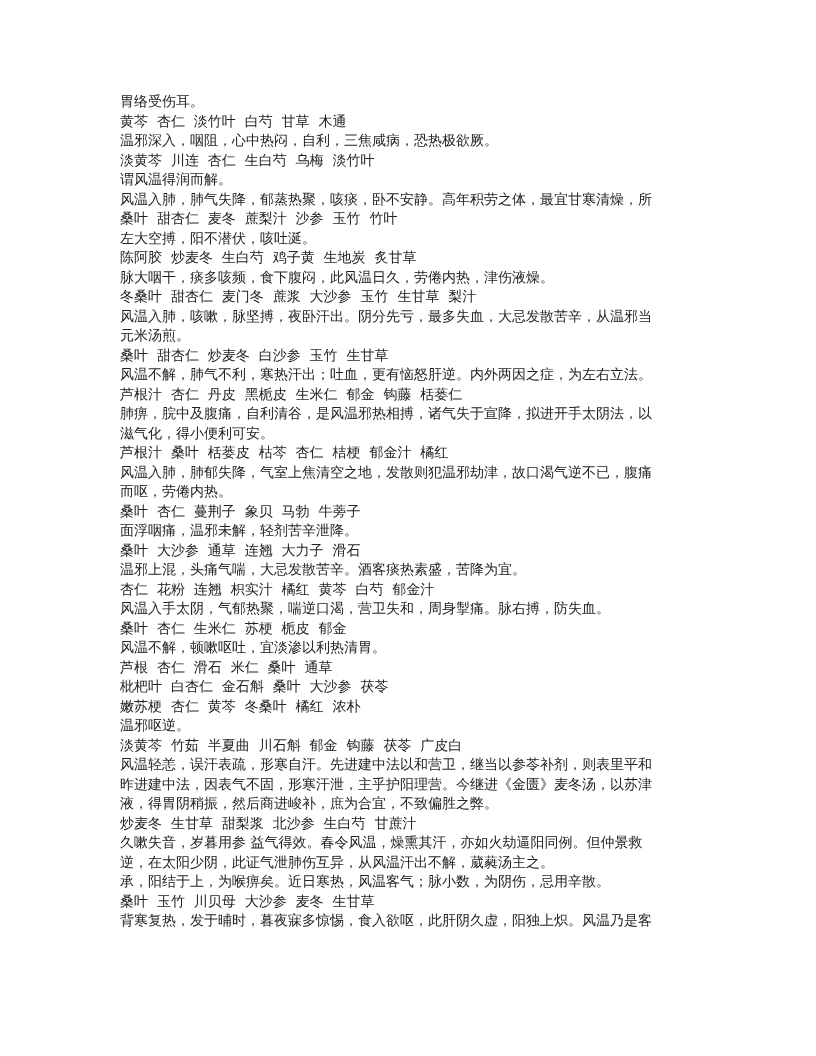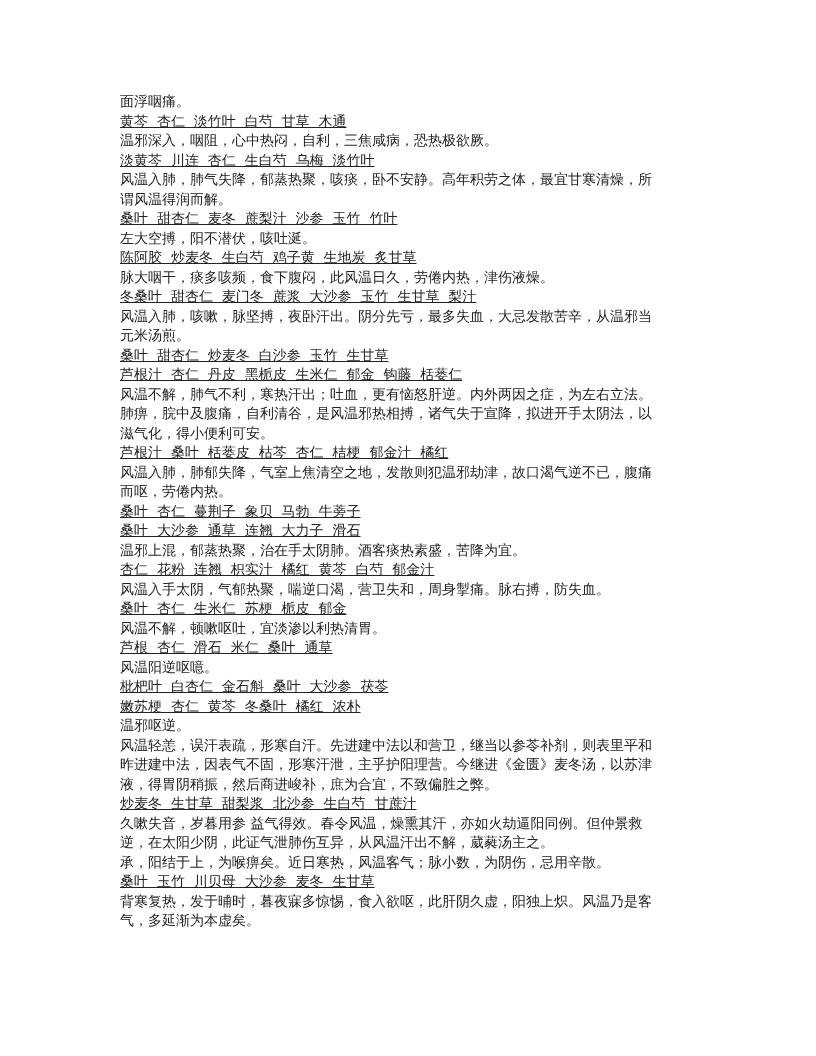--- a/index.html
+++ b/index.html
@@ -8,62 +8,62 @@
     position: absolute;
     left: 120px;
     top: 92px;
     width: 584px;
     font-family: "DejaVu Serif", "Liberation Serif", serif;
     font-size: 14px;
     line-height: 19.5px;
     color: #222222;
   }
   .line { white-space: pre-wrap; word-break: break-all; margin: 0; }
-  .herbs { letter-spacing: 0; text-decoration: underline; }
+  .herbs { letter-spacing: 0; }
 </style>
 </head>
 <body>
 
 <div class="page">
-  <div class="line">面浮咽痛。</div>
+  <div class="line">胃络受伤耳。</div>
   <div class="line herbs">黄芩  杏仁  淡竹叶  白芍  甘草  木通</div>
   <div class="line">温邪深入，咽阻，心中热闷，自利，三焦咸病，恐热极欲厥。</div>
   <div class="line herbs">淡黄芩  川连  杏仁  生白芍  乌梅  淡竹叶</div>
+  <div class="line">谓风温得润而解。</div>
   <div class="line">风温入肺，肺气失降，郁蒸热聚，咳痰，卧不安静。高年积劳之体，最宜甘寒清燥，所</div>
-  <div class="line">谓风温得润而解。</div>
   <div class="line herbs">桑叶  甜杏仁  麦冬  蔗梨汁  沙参  玉竹  竹叶</div>
   <div class="line">左大空搏，阳不潜伏，咳吐涎。</div>
   <div class="line herbs">陈阿胶  炒麦冬  生白芍  鸡子黄  生地炭  炙甘草</div>
   <div class="line">脉大咽干，痰多咳频，食下腹闷，此风温日久，劳倦内热，津伤液燥。</div>
   <div class="line herbs">冬桑叶  甜杏仁  麦门冬  蔗浆  大沙参  玉竹  生甘草  梨汁</div>
   <div class="line">风温入肺，咳嗽，脉坚搏，夜卧汗出。阴分先亏，最多失血，大忌发散苦辛，从温邪当</div>
   <div class="line">元米汤煎。</div>
   <div class="line herbs">桑叶  甜杏仁  炒麦冬  白沙参  玉竹  生甘草</div>
+  <div class="line">风温不解，肺气不利，寒热汗出；吐血，更有恼怒肝逆。内外两因之症，为左右立法。</div>
   <div class="line herbs">芦根汁  杏仁  丹皮  黑栀皮  生米仁  郁金  钩藤  栝蒌仁</div>
-  <div class="line">风温不解，肺气不利，寒热汗出；吐血，更有恼怒肝逆。内外两因之症，为左右立法。</div>
   <div class="line">肺痹，脘中及腹痛，自利清谷，是风温邪热相搏，诸气失于宣降，拟进开手太阴法，以</div>
   <div class="line">滋气化，得小便利可安。</div>
   <div class="line herbs">芦根汁  桑叶  栝蒌皮  枯芩  杏仁  桔梗  郁金汁  橘红</div>
   <div class="line">风温入肺，肺郁失降，气室上焦清空之地，发散则犯温邪劫津，故口渴气逆不已，腹痛</div>
   <div class="line">而呕，劳倦内热。</div>
   <div class="line herbs">桑叶  杏仁  蔓荆子  象贝  马勃  牛蒡子</div>
+  <div class="line">面浮咽痛，温邪未解，轻剂苦辛泄降。</div>
   <div class="line herbs">桑叶  大沙参  通草  连翘  大力子  滑石</div>
-  <div class="line">温邪上混，郁蒸热聚，治在手太阴肺。酒客痰热素盛，苦降为宜。</div>
+  <div class="line">温邪上混，头痛气喘，大忌发散苦辛。酒客痰热素盛，苦降为宜。</div>
   <div class="line herbs">杏仁  花粉  连翘  枳实汁  橘红  黄芩  白芍  郁金汁</div>
   <div class="line">风温入手太阴，气郁热聚，喘逆口渴，营卫失和，周身掣痛。脉右搏，防失血。</div>
   <div class="line herbs">桑叶  杏仁  生米仁  苏梗  栀皮  郁金</div>
   <div class="line">风温不解，顿嗽呕吐，宜淡渗以利热清胃。</div>
   <div class="line herbs">芦根  杏仁  滑石  米仁  桑叶  通草</div>
-  <div class="line">风温阳逆呕噫。</div>
   <div class="line herbs">枇杷叶  白杏仁  金石斛  桑叶  大沙参  茯苓</div>
   <div class="line herbs">嫩苏梗  杏仁  黄芩  冬桑叶  橘红  浓朴</div>
   <div class="line">温邪呕逆。</div>
+  <div class="line herbs">淡黄芩  竹茹  半夏曲  川石斛  郁金  钩藤  茯苓  广皮白</div>
   <div class="line">风温轻恙，误汗表疏，形寒自汗。先进建中法以和营卫，继当以参苓补剂，则表里平和</div>
   <div class="line">昨进建中法，因表气不固，形寒汗泄，主乎护阳理营。今继进《金匮》麦冬汤，以苏津</div>
   <div class="line">液，得胃阴稍振，然后商进峻补，庶为合宜，不致偏胜之弊。</div>
   <div class="line herbs">炒麦冬  生甘草  甜梨浆  北沙参  生白芍  甘蔗汁</div>
   <div class="line">久嗽失音，岁暮用参 益气得效。春令风温，燥熏其汗，亦如火劫逼阳同例。但仲景救</div>
   <div class="line">逆，在太阳少阴，此证气泄肺伤互异，从风温汗出不解，葳蕤汤主之。</div>
   <div class="line">承，阳结于上，为喉痹矣。近日寒热，风温客气；脉小数，为阴伤，忌用辛散。</div>
   <div class="line herbs">桑叶  玉竹  川贝母  大沙参  麦冬  生甘草</div>
   <div class="line">背寒复热，发于晡时，暮夜寐多惊惕，食入欲呕，此肝阴久虚，阳独上炽。风温乃是客</div>
-  <div class="line">气，多延渐为本虚矣。</div>
 </div>
 
 </body></html>

